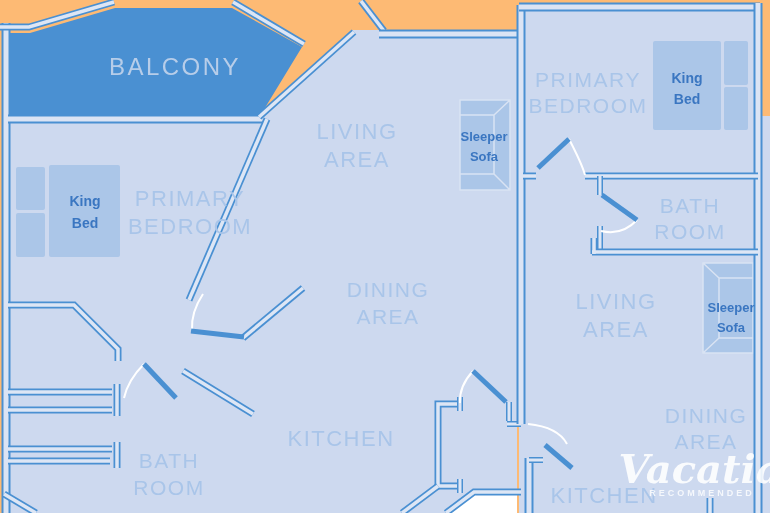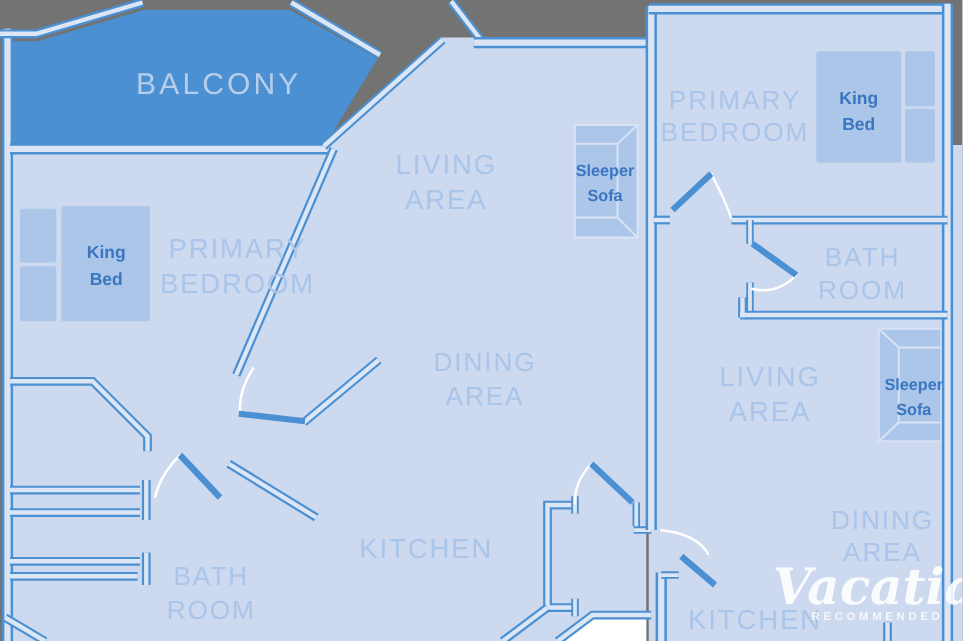--- a/index.html
+++ b/index.html
@@ -1,16 +1,16 @@
 <!DOCTYPE html>
 <html><head>
 <meta charset="utf-8">
 <style>
   html,body{margin:0;padding:0;background:#ffffff;}
-  #stage{position:relative;width:770px;height:513px;background:#737373;overflow:hidden;
+  #stage{position:relative;width:770px;height:513px;background:#fdba74;overflow:hidden;
          font-family:"Liberation Sans",sans-serif;}
   svg{position:absolute;left:0;top:0;}
   
   .wb{stroke:#4a90d2;stroke-width:9;fill:none;stroke-linecap:butt;stroke-linejoin:miter}
   .wf{stroke:#dbe4f4;stroke-width:5;fill:none;stroke-linecap:butt;stroke-linejoin:miter}
   .wb2{stroke:#4a90d2;stroke-width:7;fill:none;stroke-linejoin:miter}
   .wf2{stroke:#dde6f5;stroke-width:3.5;fill:none;stroke-linejoin:miter}
   .wb3{stroke:#4a90d2;stroke-width:6;fill:none}
   .wf3{stroke:#dde6f5;stroke-width:3;fill:none}
   .leaf{stroke:#4a90d2;stroke-width:5;fill:none}

